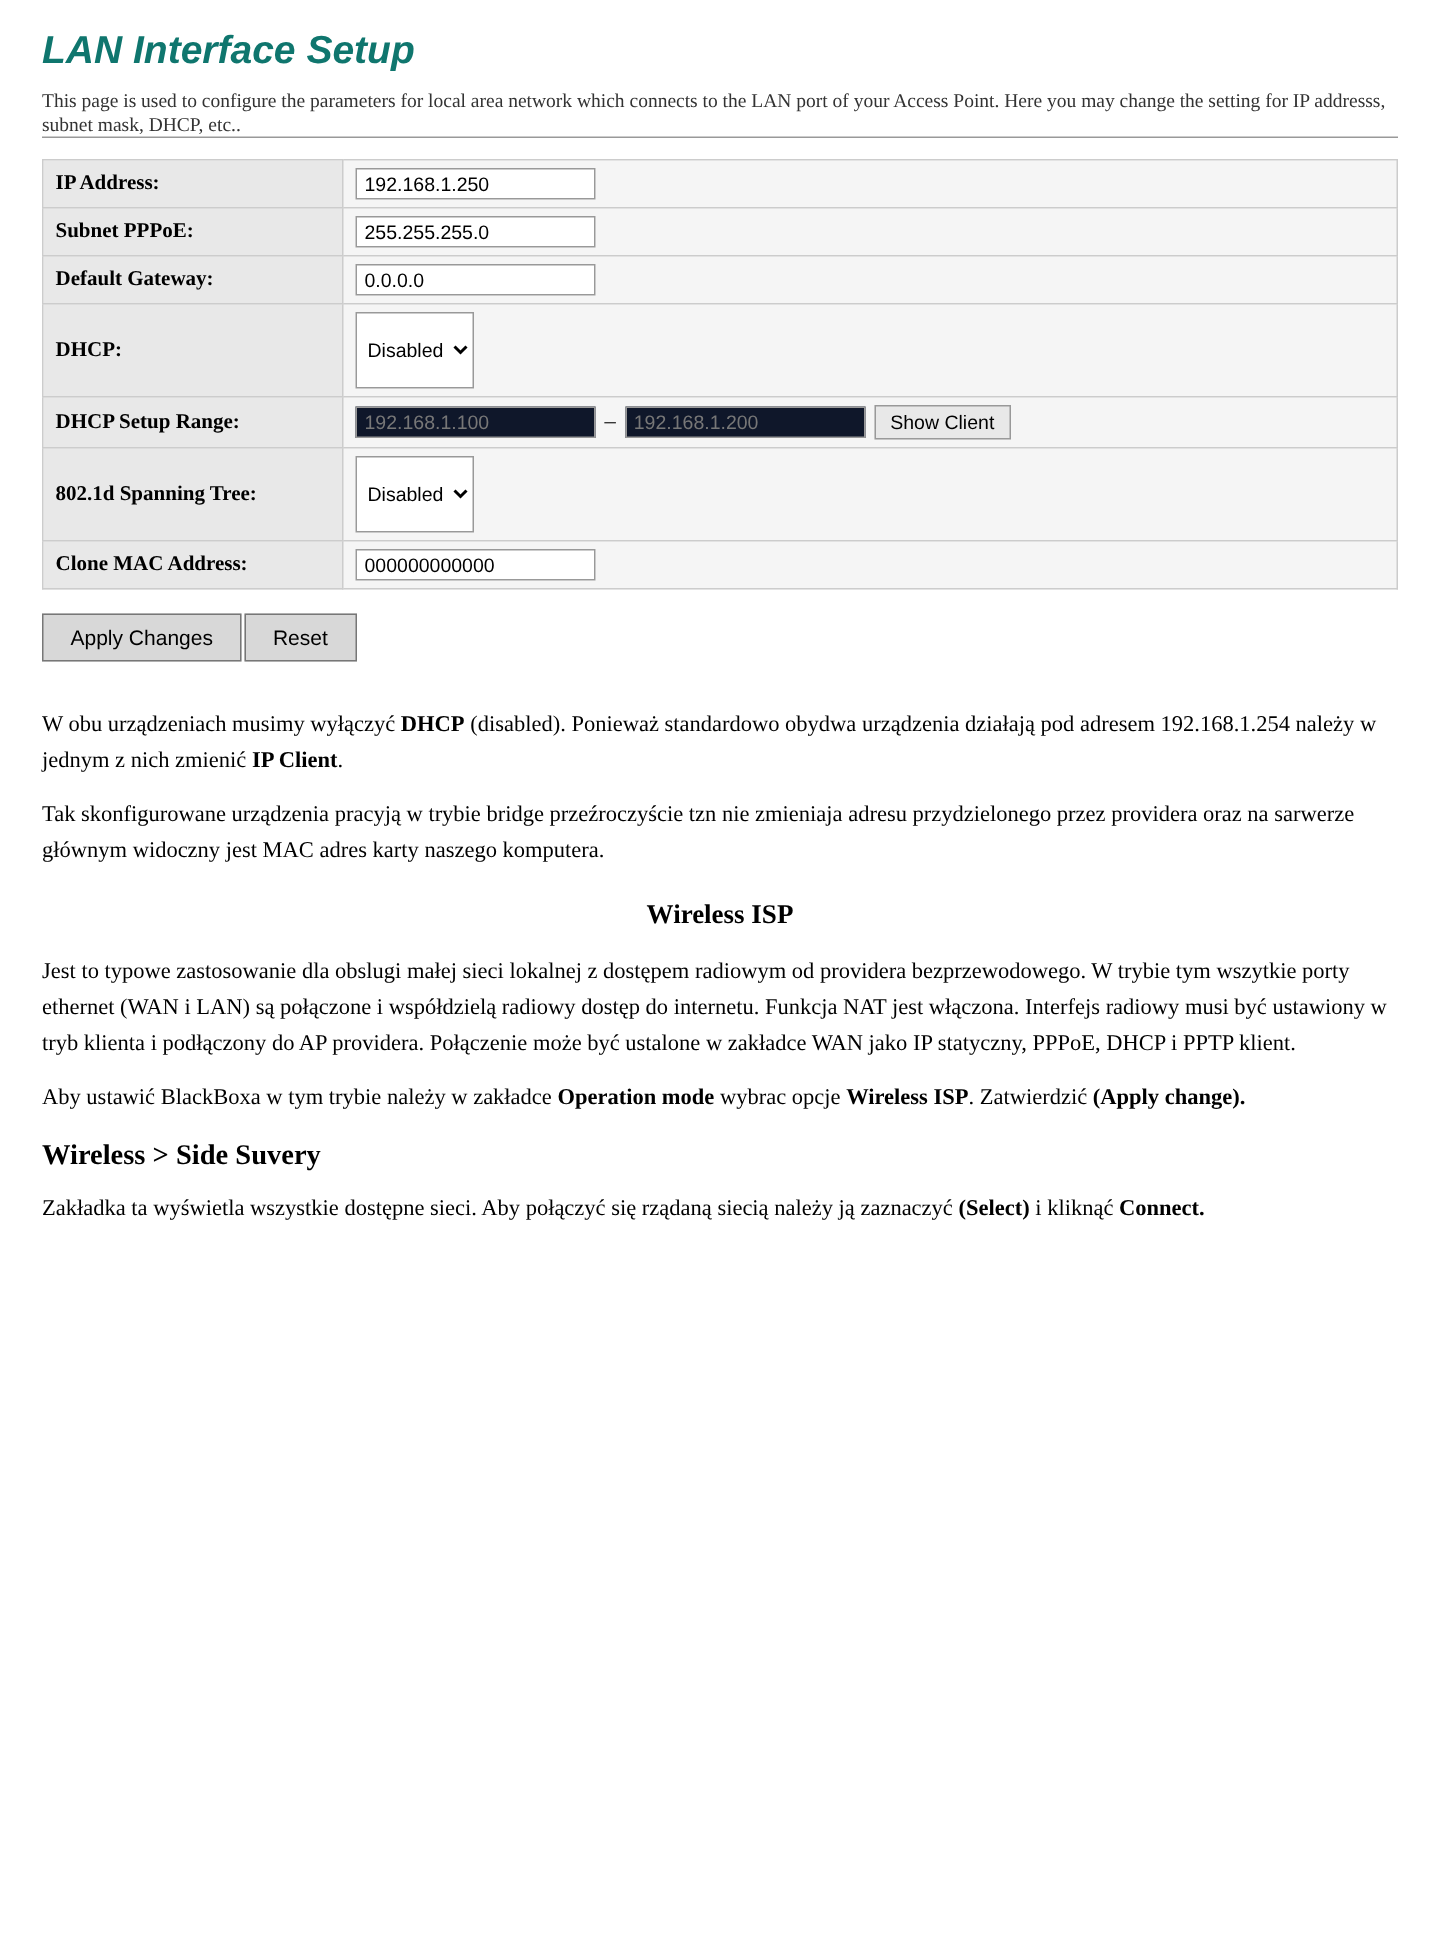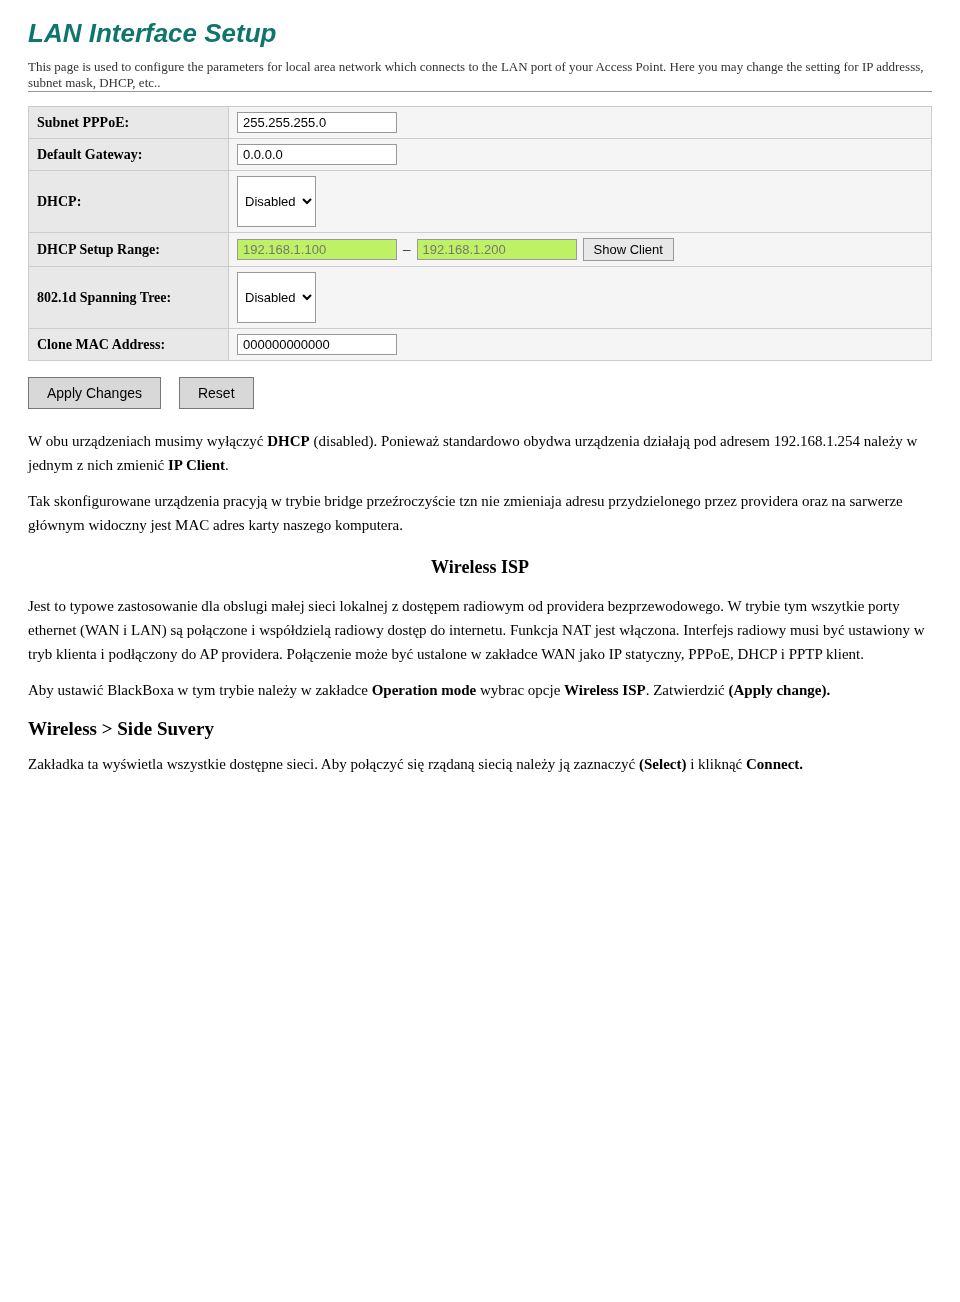--- a/index.html
+++ b/index.html
@@ -49,21 +49,21 @@
     }
     .form-table input[type="text"] {
       border: 1px solid #999;
       padding: 2px 5px;
       font-size: 13px;
       width: 160px;
       background: #fff;
       color: #000;
     }
     .form-table input[type="text"].disabled-input {
-      background: #bef264;
+      background: #0f172a;
       color: #777;
     }
     .form-table select {
       border: 1px solid #999;
       padding: 16px 3px;
       font-size: 13px;
       background: #fff;
     }
     .dhcp-range-cell {
       display: flex;
@@ -73,22 +73,22 @@
     .show-client-btn {
       border: 1px solid #999;
       background: #e8e8e8;
       padding: 3px 10px;
       font-size: 13px;
       cursor: pointer;
       font-family: Arial, sans-serif;
     }
     .btn-row {
       display: flex;
-      gap: 18px;
-      margin-bottom: 20px;
+      gap: 2px;
+      margin-bottom: 30px;
       margin-top: 4px;
     }
     .apply-btn, .reset-btn {
       border: 1px solid #777;
       background: #d8d8d8;
       padding: 7px 18px;
       font-size: 14px;
       cursor: pointer;
       font-family: Arial, sans-serif;
     }
@@ -114,20 +114,26 @@
 </head>
 <body>
 
 <h1 class="page-title">LAN Interface Setup</h1>
 
 <p class="description">This page is used to configure the parameters for local area network which connects to the LAN port of your Access Point. Here you may change the setting for IP addresss, subnet mask, DHCP, etc..</p>
 
 <table class="form-table">
   <tbody>
 
+    <tr>
+      <td class="label-cell">IP Address:</td>
+      <td class="value-cell">
+        <input type="text" value="192.168.1.250" style="">
+      </td>
+    </tr>
 
     <tr>
       <td class="label-cell">Subnet PPPoE:</td>
       <td class="value-cell">
         <input type="text" value="255.255.255.0" style="">
       </td>
     </tr>
 
     <tr>
       <td class="label-cell">Default Gateway:</td>

